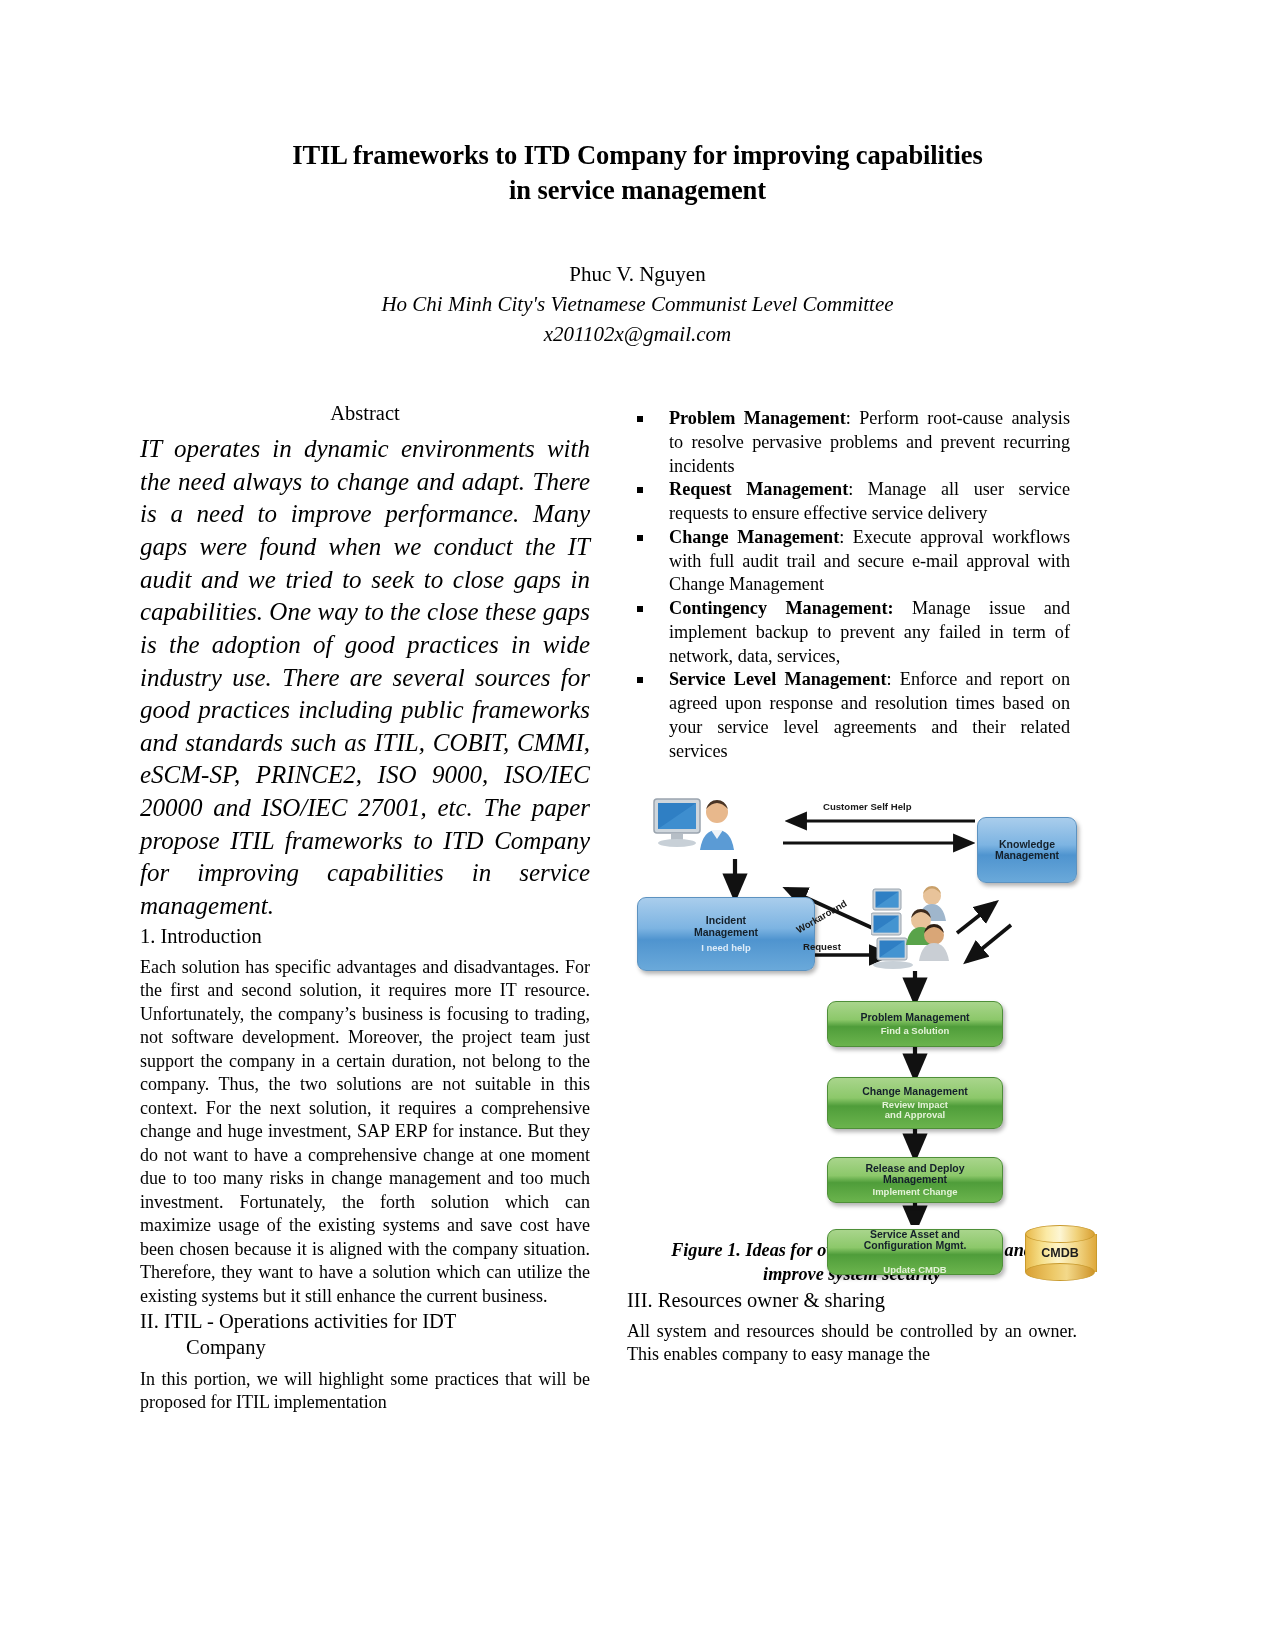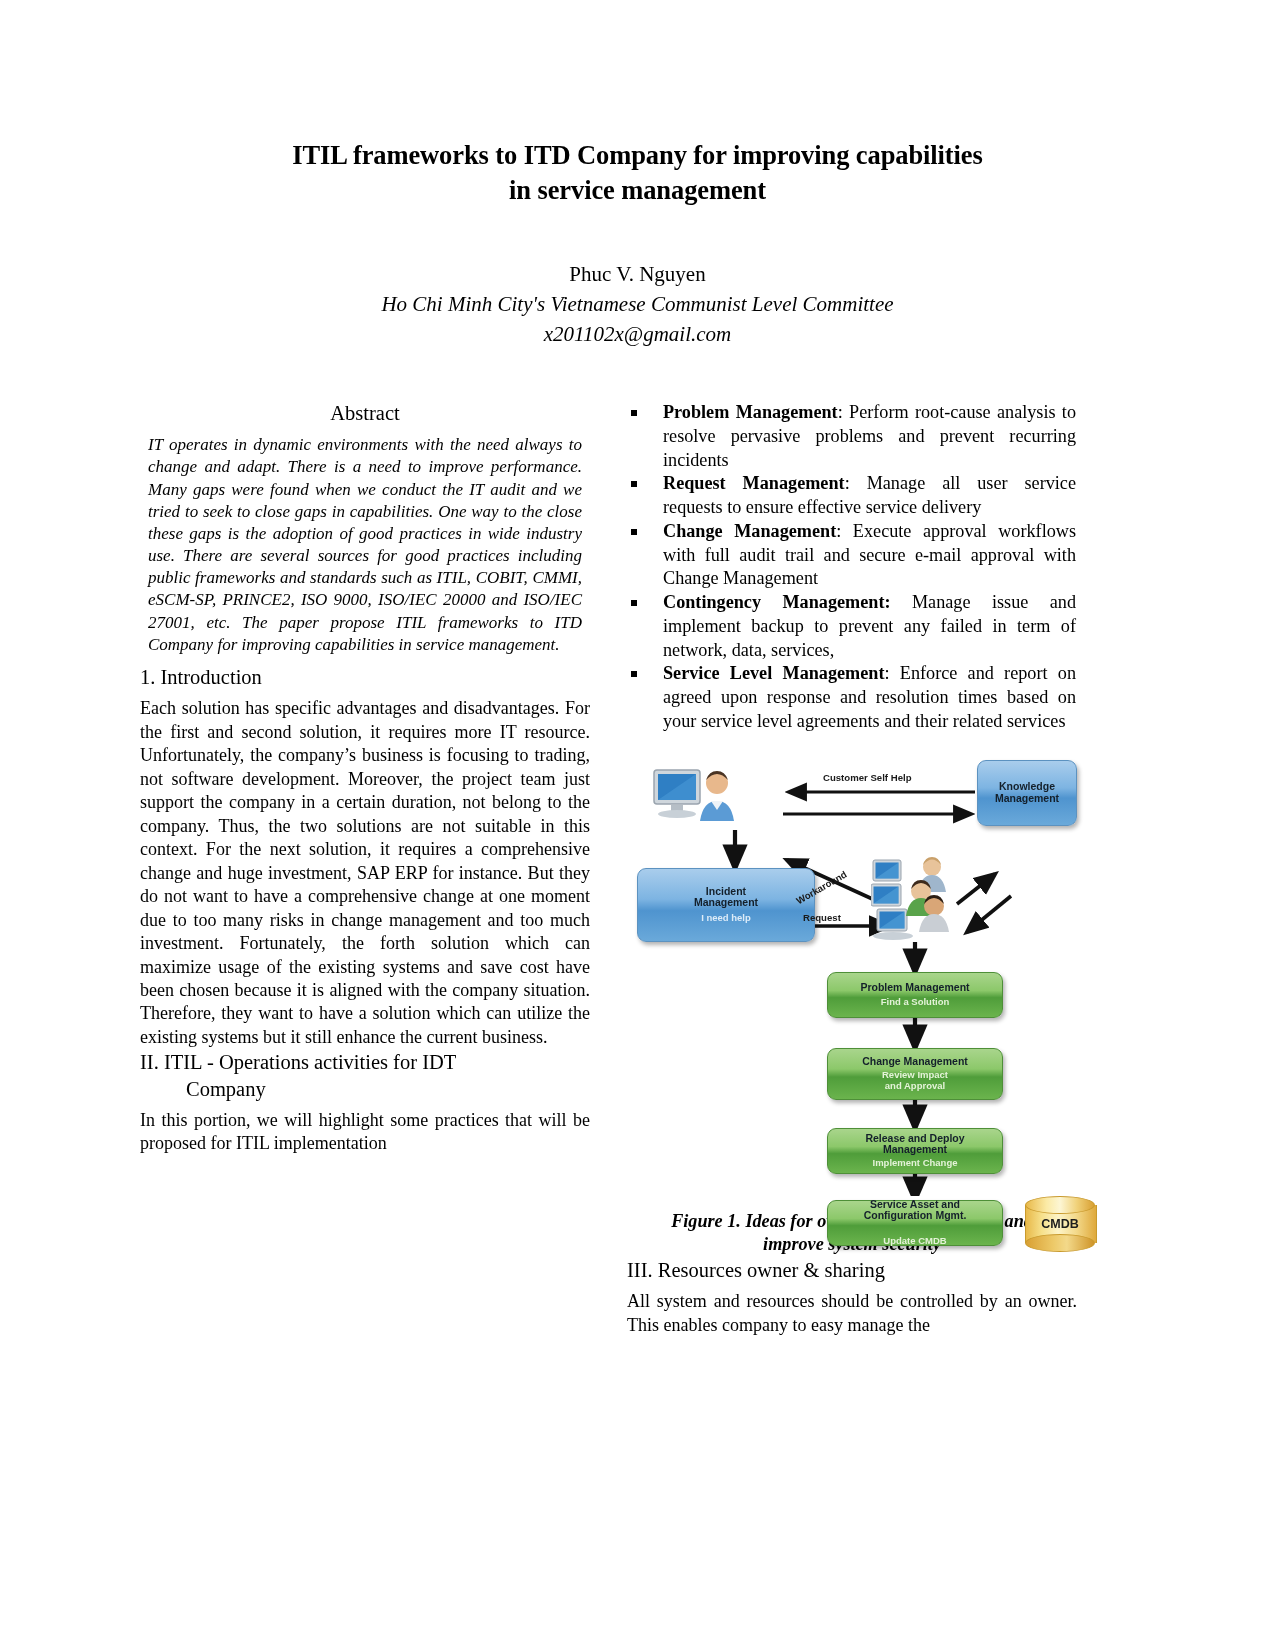--- a/index.html
+++ b/index.html
@@ -85,31 +85,31 @@
 
   p.body {
     font-size: 18px;
     line-height: 1.305;
     text-align: justify;
     margin: 0 0 0 0;
     text-justify: inter-word;
     hyphens: none;
   }
   p.abstract {
-    font-size: 17px;
+    font-size: 25px;
     font-style: italic;
     line-height: 1.305;
     text-align: justify;
-    margin: 8px;
+    margin: 0;
   }
 
   
   ul.bullets {
     list-style: none;
-    margin: 1px;
+    margin: 7px;
     padding: 0;
   }
   ul.bullets li {
     position: relative;
     padding-left: 35px;
     font-size: 18.2px;
     line-height: 1.305;
     text-align: justify;
     margin: 0 0 0 0;
   }
@@ -333,21 +333,21 @@
             <path d="M60 35 l6 9 l6 -9 z" fill="#eef3f8"></path>
           </svg>
         </div>
 
         <div class="node blue" style="left:10px; top:112px; width:178px; height:74px;">
           <div class="t1">Incident</div>
           <div class="t1">Management</div>
           <div class="t2" style="margin-top:5px;">I need help</div>
         </div>
 
-        <div class="node blue" style="left:350px; top:4px; width:100px; height:66px;">
+        <div class="node blue" style="left:350px; top:32px; width:100px; height:66px;">
           <div class="t1">Knowledge</div>
           <div class="t1">Management</div>
         </div>
 
         <div class="person" style="left:244px; top:98px; width:92px; height:90px;">
           <svg width="92" height="90" viewBox="0 0 92 90">
             <rect x="2" y="6" width="28" height="21" rx="2" fill="#cfd6dc" stroke="#9aa4ae"></rect>
             <rect x="4.5" y="8.5" width="23" height="16" fill="#2f7fc4"></rect>
             <polygon points="4.5,24.5 27.5,8.5 27.5,24.5" fill="#5aa9de" opacity="0.5"></polygon>
             <rect x="0" y="30" width="30" height="22" rx="2" fill="#cfd6dc" stroke="#9aa4ae"></rect>

